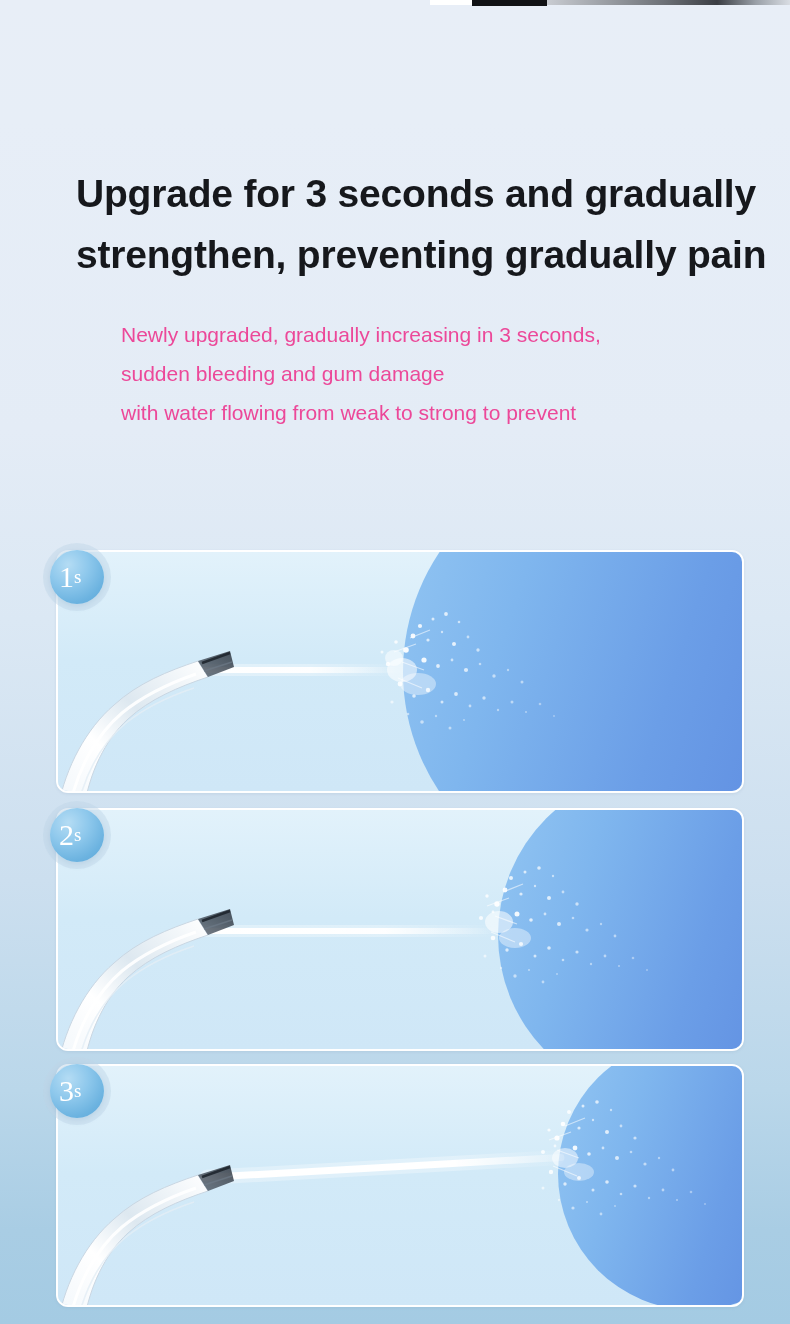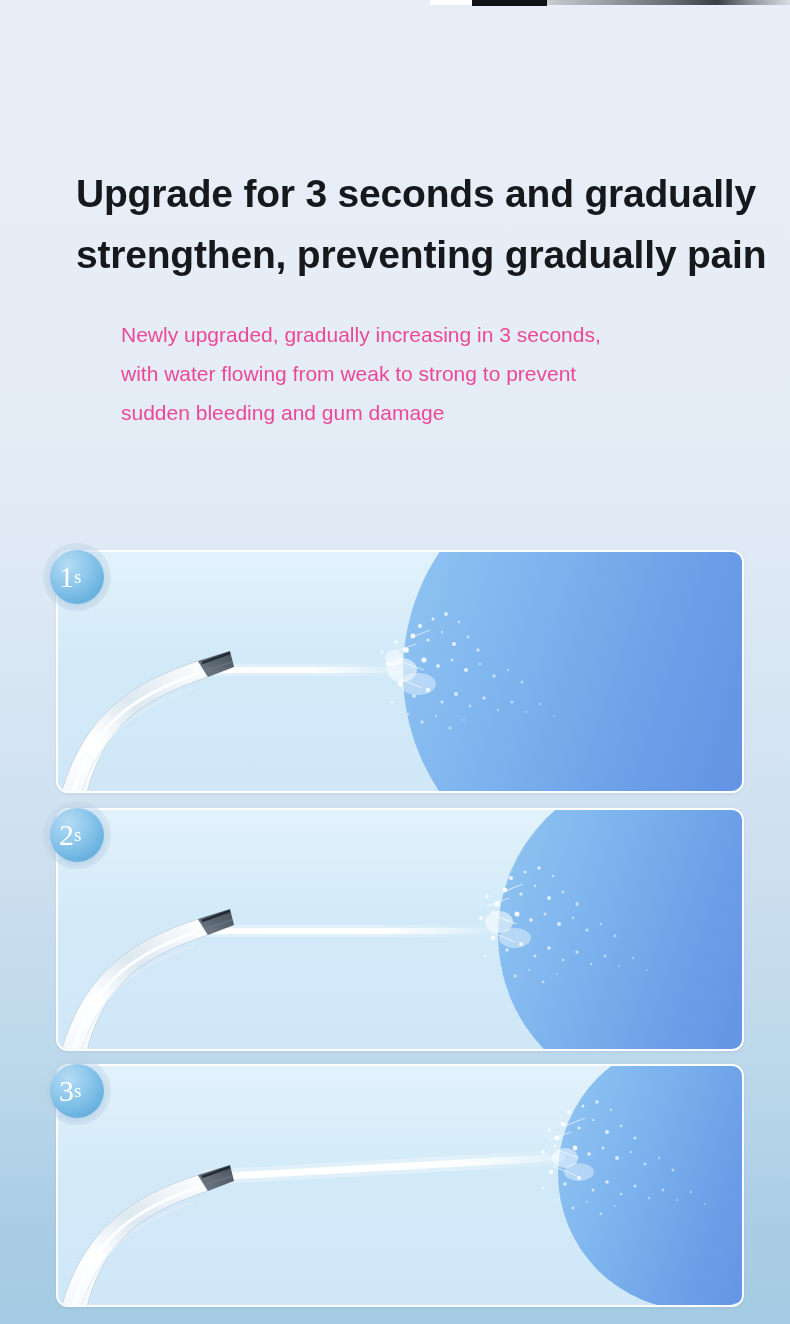--- a/index.html
+++ b/index.html
@@ -140,22 +140,22 @@
   <div class="seg-fade"></div>
 </div>
 
 <h1 class="headline">
   <span class="line">Upgrade for 3 seconds and gradually</span>
   <span class="line">strengthen, preventing gradually pain</span>
 </h1>
 
 <p class="subcopy">
   <span class="line">Newly upgraded, gradually increasing in 3 seconds,</span>
+  <span class="line">sudden bleeding and gum damage</span>
   <span class="line">with water flowing from weak to strong to prevent</span>
-  <span class="line">sudden bleeding and gum damage</span>
 </p>
 
 <div class="panel panel-1">
   <div class="wash"></div>
   <div class="orb"></div>
 
   <svg class="jet-wrap" style="position:absolute;inset:0" width="688" height="243">
     <defs>
       <linearGradient id="jg1" x1="0" y1="0" x2="1" y2="0">
         <stop offset="0" stop-color="#ffffff" stop-opacity="1"></stop>

